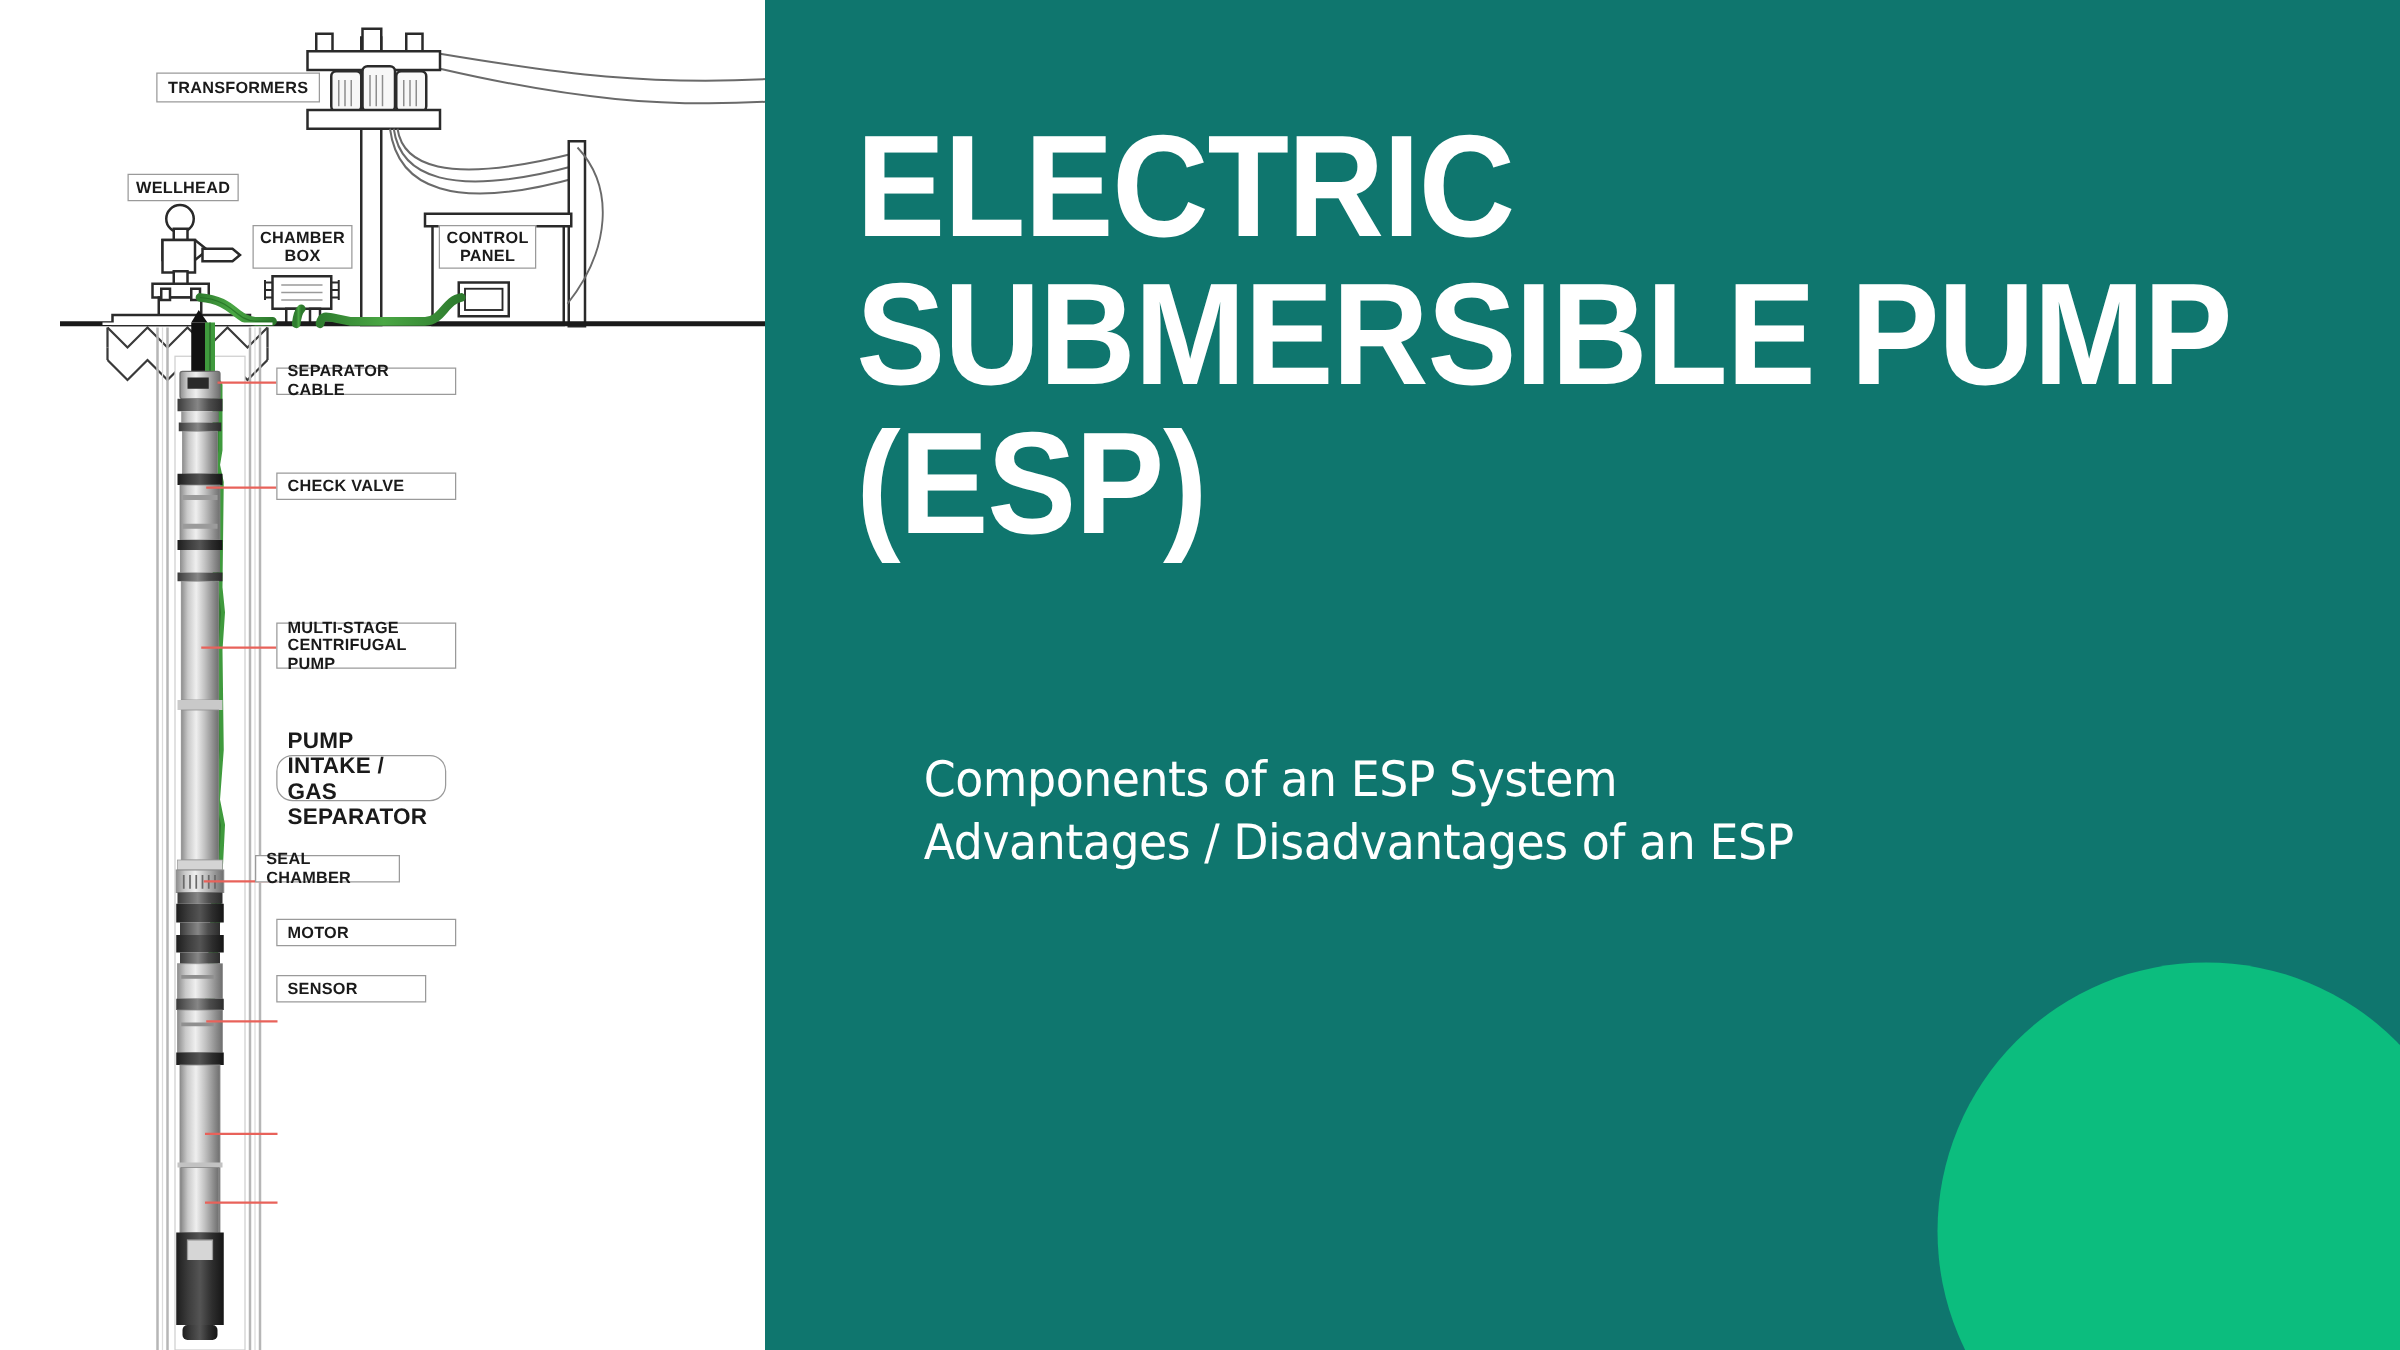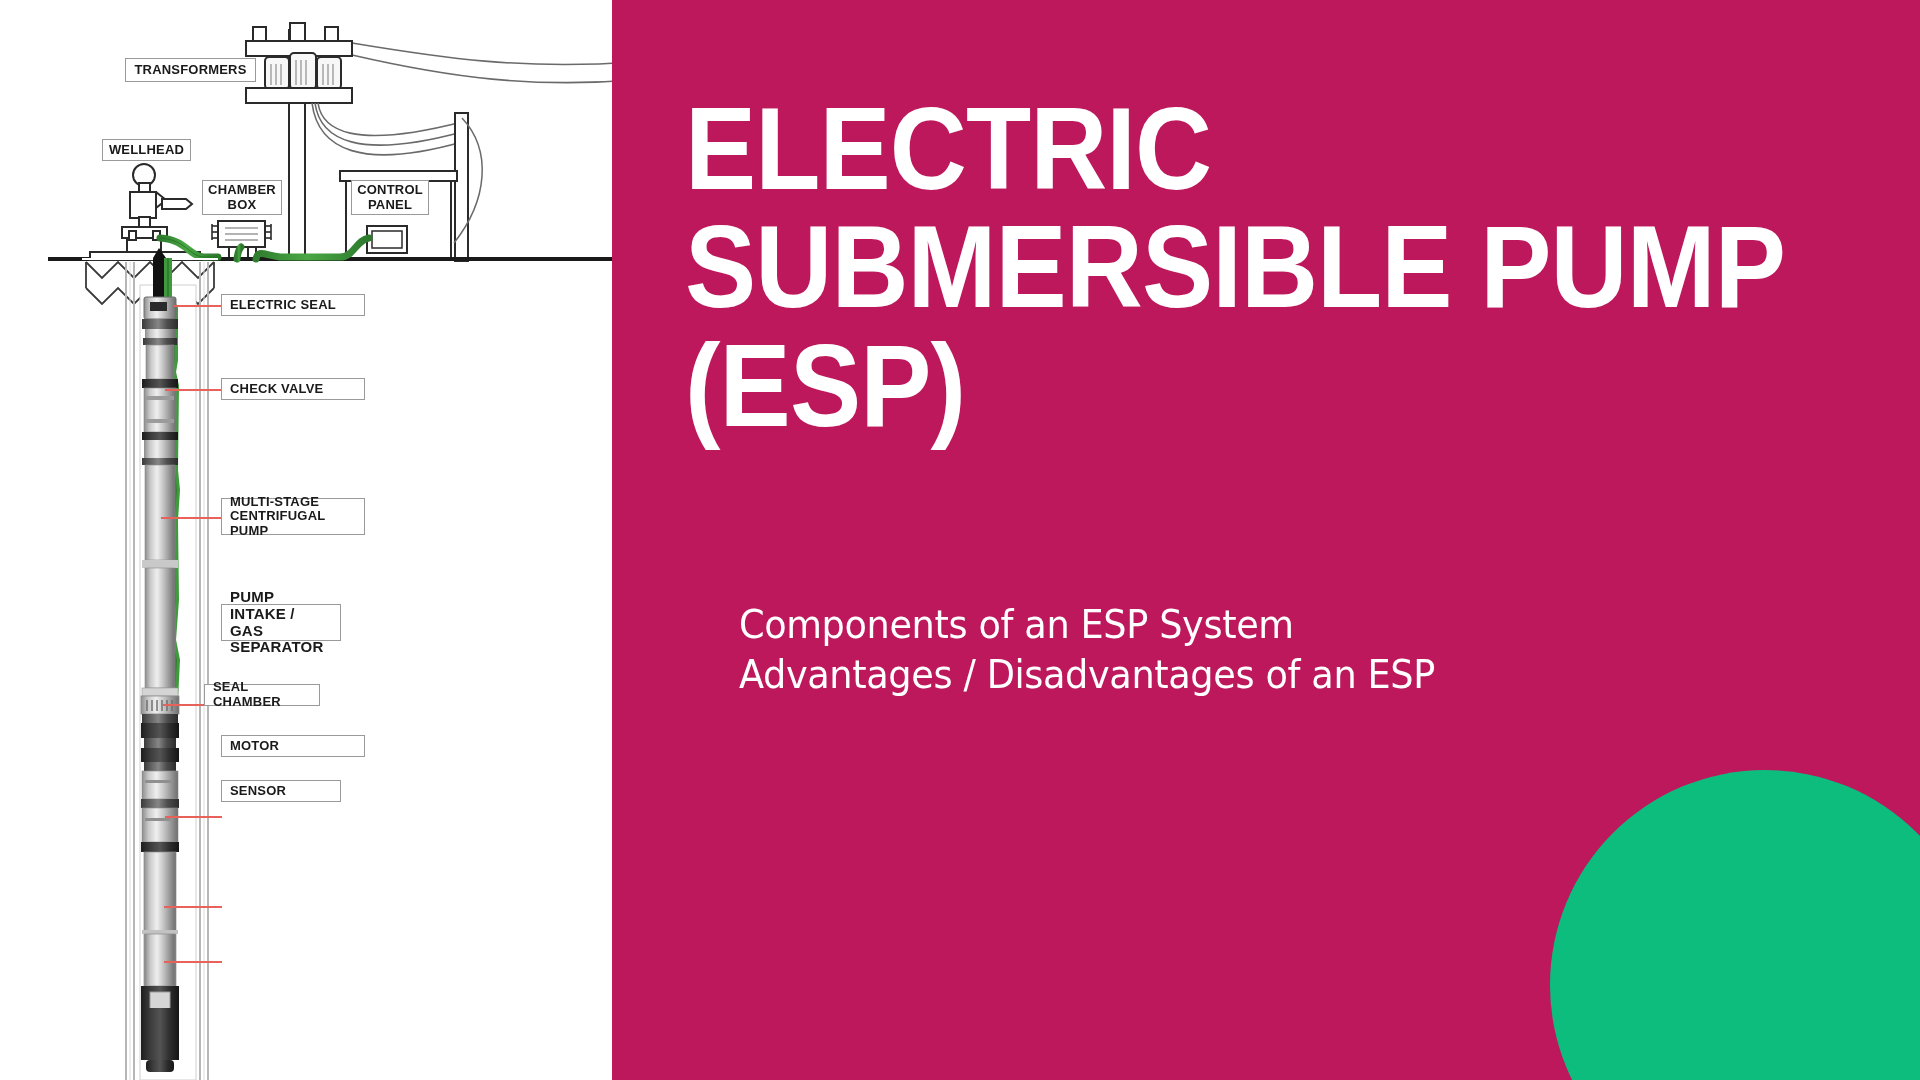--- a/index.html
+++ b/index.html
@@ -23,21 +23,21 @@
     font-family:"Liberation Sans", sans-serif;
     display:flex; align-items:center; justify-content:center;
     text-align:center; line-height:1.12; padding:3px 8px;
     white-space:pre-line;
   }
   .lbl.left-align{ justify-content:flex-start; text-align:left; }
 
   
   .dark-panel{
     position:absolute; left:612px; top:0; width:1308px; height:1080px;
-    background:#be185d; overflow:hidden;
+    background:#0f766e; overflow:hidden;
   }
   .corner-circle{
     position:absolute; right:-60px; bottom:-120px;
     width:430px; height:430px; border-radius:50%;
     background:#0cbd7e;
   }
   .title{
     position:absolute; left:73px; top:90px; width:1210px;
     color:#ffffff; font-weight:800;
     font-family:"Liberation Sans Narrow","Liberation Sans", sans-serif;
@@ -292,28 +292,28 @@
     <div class="lbl" style="left:103px; top:58px; width:131px; height:24px; font-size:13px;">TRANSFORMERS</div>
 
     <div class="lbl" style="left:80px; top:139px; width:89px; height:22px; font-size:13px;">WELLHEAD</div>
 
     <div class="lbl" style="left:180px; top:180px; width:80px; height:35px; font-size:13px;">CHAMBER
 BOX</div>
 
     <div class="lbl" style="left:329px; top:180px; width:78px; height:35px; font-size:13px;">CONTROL
 PANEL</div>
 
-    <div class="lbl left-align" style="left:199px; top:294px; width:144px; height:22px; font-size:13px;">ELECTRIC SEAL</div>
+    <div class="lbl left-align" style="left:199px; top:294px; width:144px; height:22px; font-size:13px;">SEPARATOR CABLE</div>
 
     <div class="lbl left-align" style="left:199px; top:378px; width:144px; height:22px; font-size:13px;">CHECK VALVE</div>
 
     <div class="lbl left-align" style="left:199px; top:498px; width:144px; height:37px; font-size:13px;">MULTI-STAGE
 CENTRIFUGAL PUMP</div>
 
-    <div class="lbl left-align" style="left:199px; top:604px; width:120px; height:37px; font-size:15px;">PUMP INTAKE /
+    <div class="lbl left-align" style="left:199px; top:604px; width:136px; height:37px; font-size:18px;border-radius:13px;">PUMP INTAKE /
 GAS SEPARATOR</div>
 
     <div class="lbl left-align" style="left:182px; top:684px; width:116px; height:22px; font-size:13px;">SEAL CHAMBER</div>
 
     <div class="lbl left-align" style="left:199px; top:735px; width:144px; height:22px; font-size:13px;text-align:right;">MOTOR</div>
 
     <div class="lbl left-align" style="left:199px; top:780px; width:120px; height:22px; font-size:13px;">SENSOR</div>
   </div>
 
   <div class="dark-panel">

